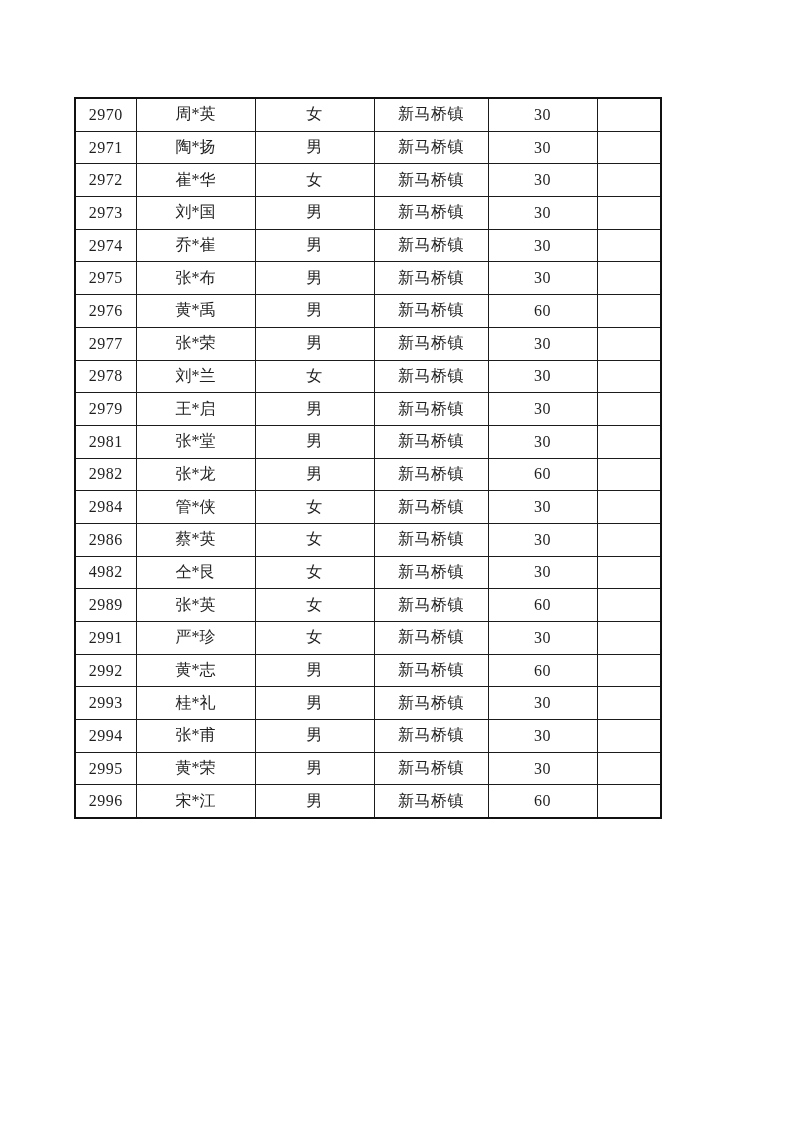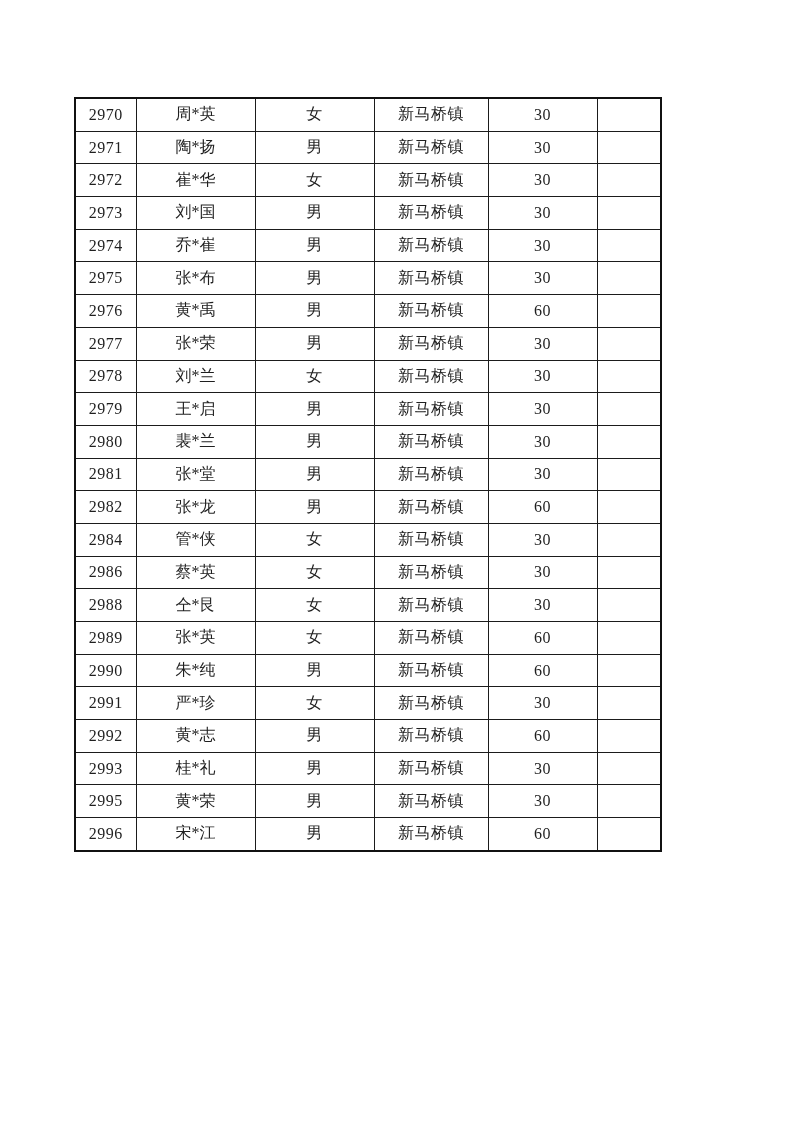--- a/index.html
+++ b/index.html
@@ -128,28 +128,20 @@
         </tr>
         <tr>
           <td class="col-serial">2979</td>
           <td class="col-name">王*启</td>
           <td class="col-gender">男</td>
           <td class="col-town">新马桥镇</td>
           <td class="col-amount">30</td>
           <td class="col-blank"></td>
         </tr>
         <tr>
-          <td class="col-serial">2980</td>
-          <td class="col-name">裴*兰</td>
-          <td class="col-gender">男</td>
-          <td class="col-town">新马桥镇</td>
-          <td class="col-amount">30</td>
-          <td class="col-blank"></td>
-        </tr>
-        <tr>
           <td class="col-serial">2981</td>
           <td class="col-name">张*堂</td>
           <td class="col-gender">男</td>
           <td class="col-town">新马桥镇</td>
           <td class="col-amount">30</td>
           <td class="col-blank"></td>
         </tr>
         <tr>
           <td class="col-serial">2982</td>
           <td class="col-name">张*龙</td>
@@ -168,62 +160,62 @@
         </tr>
         <tr>
           <td class="col-serial">2986</td>
           <td class="col-name">蔡*英</td>
           <td class="col-gender">女</td>
           <td class="col-town">新马桥镇</td>
           <td class="col-amount">30</td>
           <td class="col-blank"></td>
         </tr>
         <tr>
-          <td class="col-serial">2988</td>
+          <td class="col-serial">4982</td>
           <td class="col-name">仝*艮</td>
           <td class="col-gender">女</td>
           <td class="col-town">新马桥镇</td>
           <td class="col-amount">30</td>
           <td class="col-blank"></td>
         </tr>
         <tr>
           <td class="col-serial">2989</td>
           <td class="col-name">张*英</td>
           <td class="col-gender">女</td>
           <td class="col-town">新马桥镇</td>
           <td class="col-amount">60</td>
           <td class="col-blank"></td>
         </tr>
         <tr>
-          <td class="col-serial">2990</td>
-          <td class="col-name">朱*纯</td>
-          <td class="col-gender">男</td>
-          <td class="col-town">新马桥镇</td>
-          <td class="col-amount">60</td>
-          <td class="col-blank"></td>
-        </tr>
-        <tr>
           <td class="col-serial">2991</td>
           <td class="col-name">严*珍</td>
           <td class="col-gender">女</td>
           <td class="col-town">新马桥镇</td>
           <td class="col-amount">30</td>
           <td class="col-blank"></td>
         </tr>
         <tr>
           <td class="col-serial">2992</td>
           <td class="col-name">黄*志</td>
           <td class="col-gender">男</td>
           <td class="col-town">新马桥镇</td>
           <td class="col-amount">60</td>
           <td class="col-blank"></td>
         </tr>
         <tr>
           <td class="col-serial">2993</td>
           <td class="col-name">桂*礼</td>
+          <td class="col-gender">男</td>
+          <td class="col-town">新马桥镇</td>
+          <td class="col-amount">30</td>
+          <td class="col-blank"></td>
+        </tr>
+        <tr>
+          <td class="col-serial">2994</td>
+          <td class="col-name">张*甫</td>
           <td class="col-gender">男</td>
           <td class="col-town">新马桥镇</td>
           <td class="col-amount">30</td>
           <td class="col-blank"></td>
         </tr>
         <tr>
           <td class="col-serial">2995</td>
           <td class="col-name">黄*荣</td>
           <td class="col-gender">男</td>
           <td class="col-town">新马桥镇</td>

